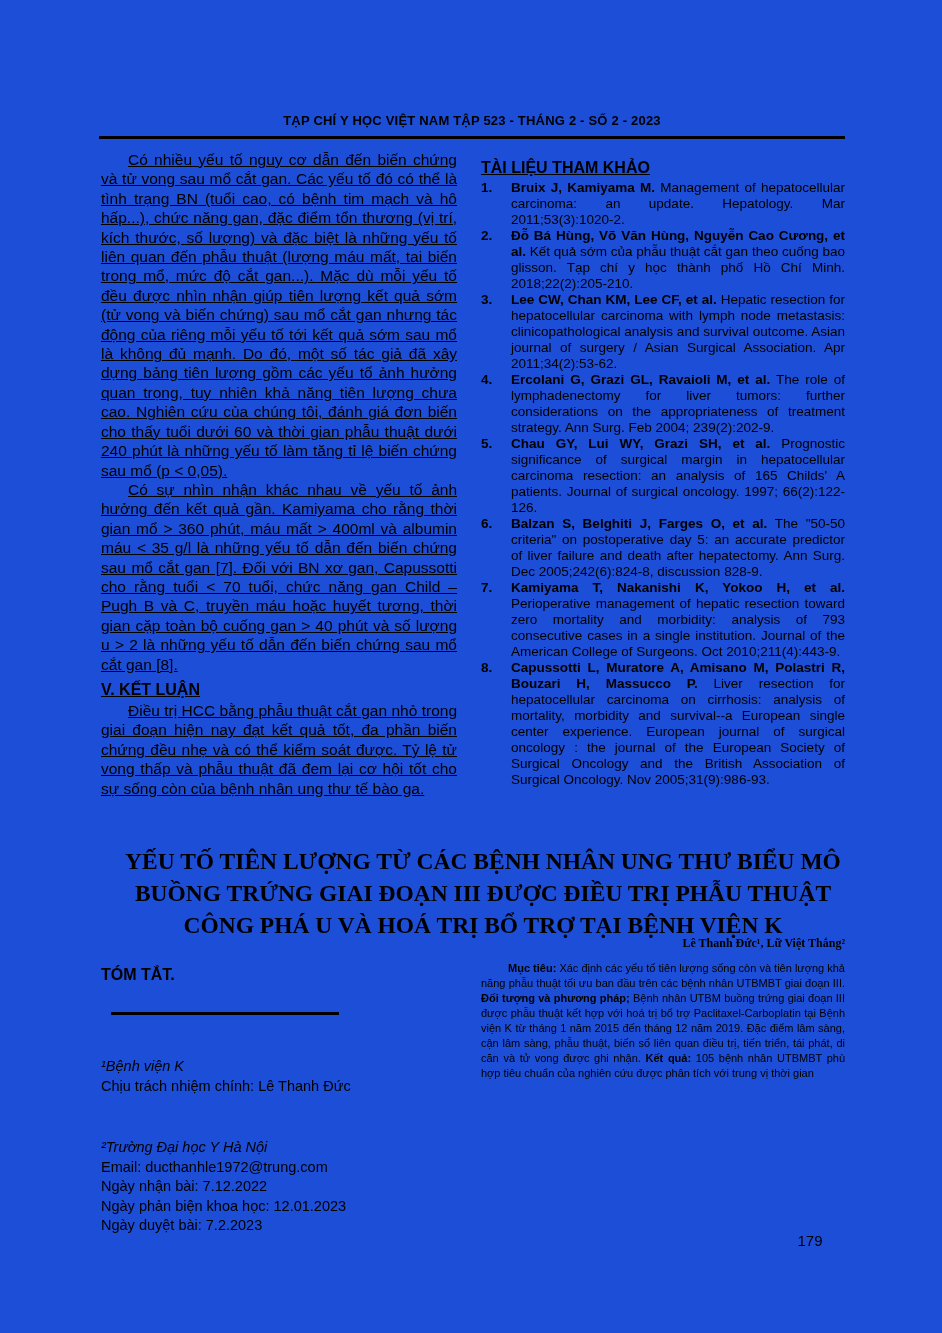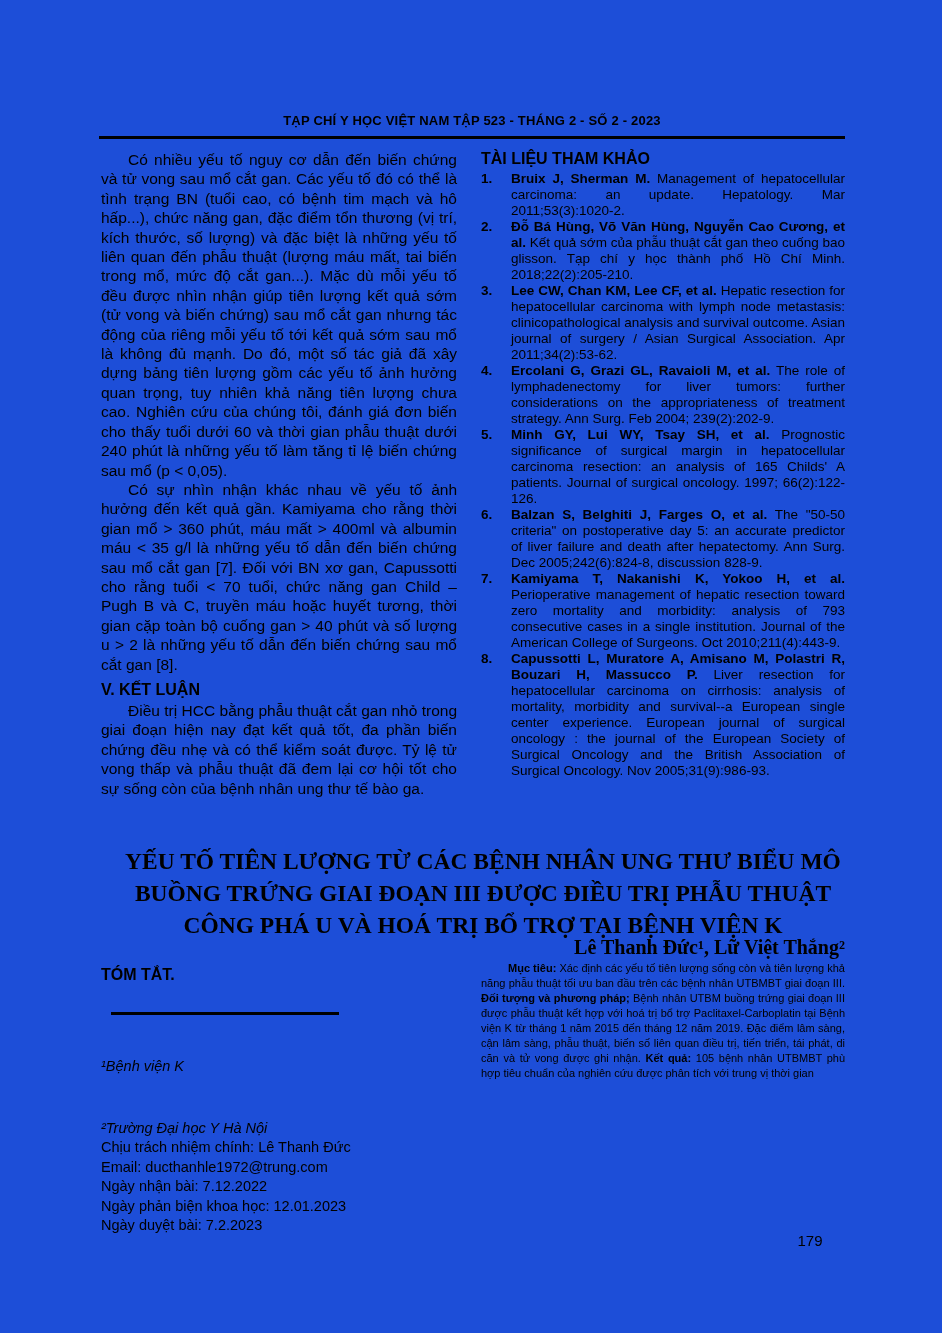--- a/index.html
+++ b/index.html
@@ -10,46 +10,46 @@
   }
   
   .header-text {
     position:absolute; top:113px; left:99px; width:746px;
     text-align:center; font-size:13px; font-weight:bold; letter-spacing:0.2px;
   }
   .header-rule {
     position:absolute; top:136px; left:99px; width:746px; height:3px; background:#000;
   }
   
-  .col-left  { position:absolute; left:101px; top:150px; width:356px; }
+  .col-left  { position:absolute; left:101px; top:150px; width:356px;text-decoration:underline; }
   .col-right { position:absolute; left:481px; top:150px; width:364px; }
   .body-par {
     margin:0; font-size:15.5px; line-height:19.4px; text-align:justify;
     text-justify:inter-word;
   }
   .body-par.indent { text-indent:27px; }
   .section-heading {
     margin:7px 0 2px 0; font-size:16px; font-weight:bold;
   }
-  .refs-heading { margin:0 0 3px 0; }
+  .refs-heading { margin:9px 0 3px 0;text-decoration:underline; }
   
   .ref-item { display:flex; font-size:13.5px; line-height:16px; }
   .ref-num  { flex:0 0 30px; font-weight:bold; }
   .ref-body { flex:1; text-align:justify; text-justify:inter-word; }
   .ref-body b { font-weight:bold; }
   
   .article-title {
     position:absolute; left:110px; top:845px; width:746px; text-align:center;
     font-family:"Liberation Serif","DejaVu Serif",serif;
     font-size:23.5px; font-weight:bold; line-height:32px; letter-spacing:0px;
   }
   .article-authors {
     position:absolute; left:99px; top:936px; width:746px; text-align:right;
     font-family:"Liberation Serif","DejaVu Serif",serif;
-    font-size:20px; font-weight:bold;
+    font-size:12px; font-weight:bold;
   }
   
   .abstract-left { position:absolute; left:101px; top:966px; width:360px; }
   .tomtat { margin:0 0 28px 0; }
   .footnote-rule { width:228px; height:3px; background:#000; margin:0 0 13px 10px; }
   .affil-line { font-size:14.5px; line-height:19.5px; }
   .affil-line.italic { font-style:italic;margin-top:42px; }
   .abstract-par {
     position:absolute; left:481px; top:961px; width:364px; margin:0;
     font-size:11px; line-height:15px; text-align:justify; text-justify:inter-word;
@@ -74,37 +74,37 @@
     <p class="body-par indent">Có sự nhìn nhận khác nhau về yếu tố ảnh hưởng đến kết quả gần. Kamiyama cho rằng thời gian mổ &gt; 360 phút, máu mất &gt; 400ml và albumin máu &lt; 35 g/l là những yếu tố dẫn đến biến chứng sau mổ cắt gan [7]. Đối với BN xơ gan, Capussotti cho rằng tuổi &lt; 70 tuổi, chức năng gan Child – Pugh B và C, truyền máu hoặc huyết tương, thời gian cặp toàn bộ cuống gan &gt; 40 phút và số lượng u &gt; 2 là những yếu tố dẫn đến biến chứng sau mổ cắt gan [8].</p>
     <h3 class="section-heading">V. KẾT LUẬN</h3>
     <p class="body-par indent">Điều trị HCC bằng phẫu thuật cắt gan nhỏ trong giai đoạn hiện nay đạt kết quả tốt, đa phần biến chứng đều nhẹ và có thể kiểm soát được. Tỷ lệ tử vong thấp và phẫu thuật đã đem lại cơ hội tốt cho sự sống còn của bệnh nhân ung thư tế bào ga.</p>
   </div>
 
   <div class="col-right">
     <h3 class="section-heading refs-heading">TÀI LIỆU THAM KHẢO</h3>
     <div id="ref-list">
         <div class="ref-item">
           <span class="ref-num">1.</span>
-          <span class="ref-body"><b>Bruix J, Sherman M.</b> Management of hepatocellular carcinoma: an update. Hepatology. Mar 2011;53(3):1020-2.</span>
+          <span class="ref-body"><b>Bruix J, Kamiyama M.</b> Management of hepatocellular carcinoma: an update. Hepatology. Mar 2011;53(3):1020-2.</span>
         </div>
         <div class="ref-item">
           <span class="ref-num">2.</span>
           <span class="ref-body"><b>Đỗ Bá Hùng, Võ Văn Hùng, Nguyễn Cao Cương, et al.</b> Kết quả sớm của phẫu thuật cắt gan theo cuống bao glisson. Tạp chí y học thành phố Hồ Chí Minh. 2018;22(2):205-210.</span>
         </div>
         <div class="ref-item">
           <span class="ref-num">3.</span>
           <span class="ref-body"><b>Lee CW, Chan KM, Lee CF, et al.</b> Hepatic resection for hepatocellular carcinoma with lymph node metastasis: clinicopathological analysis and survival outcome. Asian journal of surgery / Asian Surgical Association. Apr 2011;34(2):53-62.</span>
         </div>
         <div class="ref-item">
           <span class="ref-num">4.</span>
           <span class="ref-body"><b>Ercolani G, Grazi GL, Ravaioli M, et al.</b> The role of lymphadenectomy for liver tumors: further considerations on the appropriateness of treatment strategy. Ann Surg. Feb 2004; 239(2):202-9.</span>
         </div>
         <div class="ref-item">
           <span class="ref-num">5.</span>
-          <span class="ref-body"><b>Minh GY, Lui WY, Tsay SH, et al.</b> Prognostic significance of surgical margin in hepatocellular carcinoma resection: an analysis of 165 Childs' A patients. Journal of surgical oncology. 1997; 66(2):122-126.</span>
+          <span class="ref-body"><b>Chau GY, Lui WY, Grazi SH, et al.</b> Prognostic significance of surgical margin in hepatocellular carcinoma resection: an analysis of 165 Childs' A patients. Journal of surgical oncology. 1997; 66(2):122-126.</span>
         </div>
         <div class="ref-item">
           <span class="ref-num">6.</span>
           <span class="ref-body"><b>Balzan S, Belghiti J, Farges O, et al.</b> The "50-50 criteria" on postoperative day 5: an accurate predictor of liver failure and death after hepatectomy. Ann Surg. Dec 2005;242(6):824-8, discussion 828-9.</span>
         </div>
         <div class="ref-item">
           <span class="ref-num">7.</span>
           <span class="ref-body"><b>Kamiyama T, Nakanishi K, Yokoo H, et al.</b> Perioperative management of hepatic resection toward zero mortality and morbidity: analysis of 793 consecutive cases in a single institution. Journal of the American College of Surgeons. Oct 2010;211(4):443-9.</span>
         </div>
         <div class="ref-item">
@@ -115,22 +115,22 @@
   </div>
 
   <div class="article-title">YẾU TỐ TIÊN LƯỢNG TỪ CÁC BỆNH NHÂN UNG THƯ BIỂU MÔ<br>BUỒNG TRỨNG GIAI ĐOẠN III ĐƯỢC ĐIỀU TRỊ PHẪU THUẬT<br>CÔNG PHÁ U VÀ HOÁ TRỊ BỔ TRỢ TẠI BỆNH VIỆN K</div>
   <div class="article-authors">Lê Thanh Đức¹, Lữ Việt Thắng²</div>
 
   <div class="abstract-left">
     <h3 class="section-heading tomtat">TÓM TẮT.</h3>
     <div class="footnote-rule"></div>
     <div id="affil-list">
         <div class="affil-line italic">¹Bệnh viện K</div>
+        <div class="affil-line">Chịu trách nhiệm chính: Lê Thanh Đức</div>
         <div class="affil-line italic">²Trường Đại học Y Hà Nội</div>
-        <div class="affil-line">Chịu trách nhiệm chính: Lê Thanh Đức</div>
         <div class="affil-line">Email: ducthanhle1972@trung.com</div>
         <div class="affil-line">Ngày nhận bài: 7.12.2022</div>
         <div class="affil-line">Ngày phản biện khoa học: 12.01.2023</div>
         <div class="affil-line">Ngày duyệt bài: 7.2.2023</div>
       </div>
   </div>
 
   <p class="abstract-par"><span class="b">Mục tiêu: </span><span>Xác định các yếu tố tiên lượng sống còn và tiên lượng khả năng phẫu thuật tối ưu ban đầu trên các bệnh nhân UTBMBT giai đoạn III. </span><span class="b">Đối tượng và phương pháp; </span><span>Bệnh nhân UTBM buồng trứng giai đoạn III được phẫu thuật kết hợp với hoá trị bổ trợ Paclitaxel-Carboplatin tại Bệnh viện K từ tháng 1 năm 2015 đến tháng 12 năm 2019. Đặc điểm lâm sàng, cận lâm sàng, phẫu thuật, biến số liên quan điều trị, tiến triển, tái phát, di căn và tử vong được ghi nhận. </span><span class="b">Kết quả: </span><span>105 bệnh nhân UTBMBT phù hợp tiêu chuẩn của nghiên cứu được phân tích với trung vị thời gian</span></p>
 
   <div class="page-number">179</div>

